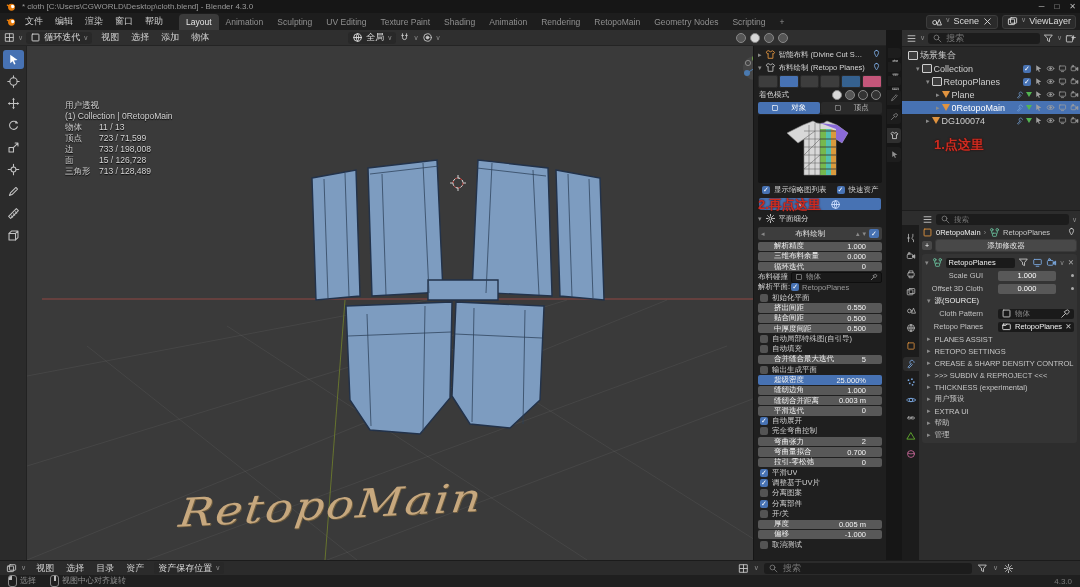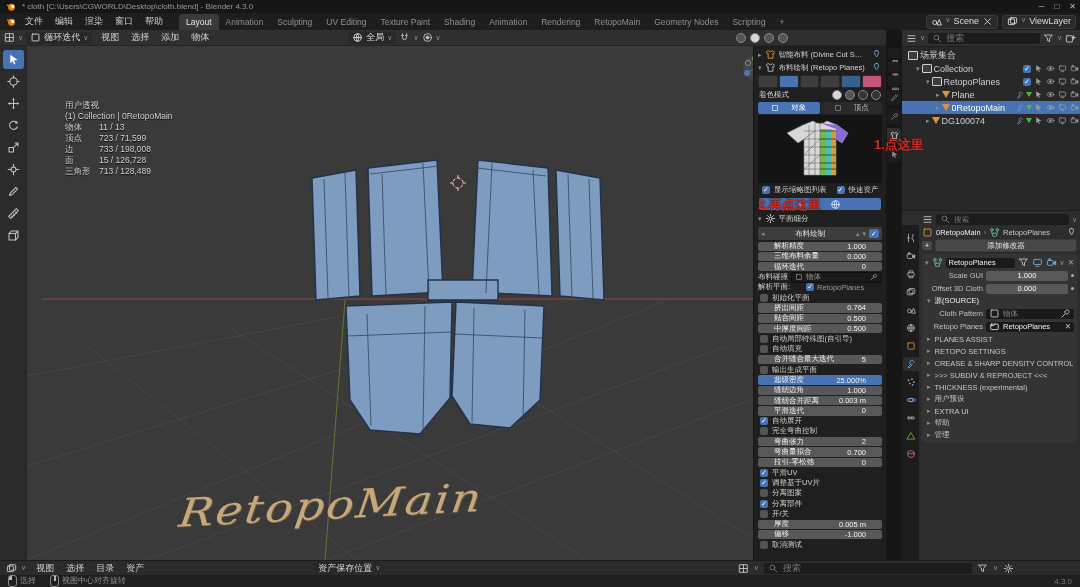--- a/index.html
+++ b/index.html
@@ -89,21 +89,21 @@
   
   #props{position:absolute;left:0;top:180px;width:178px;height:350px;background:#2d2d2d;border-top:1px solid #1d1d1d;}
   #props-tabs{position:absolute;left:0;top:14px;width:17px;height:336px;background:#1c1c1c;display:flex;flex-direction:column;align-items:center;gap:4px;padding-top:6px;box-sizing:border-box;}
   .ptab{width:16px;height:14px;display:flex;align-items:center;justify-content:center;border-radius:3px 0 0 3px;}
   .ptab.active{background:#2d2d2d;}
   #props-main{position:absolute;left:17px;top:0;width:161px;height:350px;padding:2px 3px;box-sizing:border-box;font-size:7.5px;}
   .pr-row{height:13px;display:flex;align-items:center;gap:3px;}
   .pr-btn{flex:1;height:11px;background:#484848;border:1px solid #3a3a3a;border-radius:3px;display:flex;align-items:center;justify-content:center;color:#e6e6e6;}
   .mod-panel{background:#343434;border-radius:3px;margin-top:2px;padding:2px 3px;}
   .mod-name{flex:1;background:#1a1a1a;border-radius:2px;height:10px;display:flex;align-items:center;padding:0 3px;color:#eee;min-width:0;}
-  .fld-row{height:13px;display:flex;align-items:center;gap:3px;}
+  .fld-row{height:13px;display:flex;align-items:center;gap:15px;}
   .fld-lab{flex:0 0 58px;text-align:right;color:#c2c2c2;white-space:nowrap;}
   .fld-slider{flex:1;background:#585858;border-radius:2px;height:10px;display:flex;align-items:center;justify-content:center;color:#fff;}
   .fld-dark{flex:1;background:#1a1a1a;border-radius:2px;height:10px;display:flex;align-items:center;gap:3px;padding:0 3px;color:#ccc;min-width:0;}
   .sec-row{height:12px;display:flex;align-items:center;gap:4px;color:#c6c6c6;padding-left:2px;white-space:nowrap;overflow:hidden;}
   
   #asset-hdr{left:0;top:560px;width:1080px;height:15px;background:#2b2b2b;border-top:1px solid #1b1b1b;display:flex;align-items:center;gap:4px;padding:0 6px;box-sizing:border-box;}
   #asset-right{margin-left:auto;display:flex;align-items:center;gap:5px;margin-right:60px;}
   .a-srch{width:200px;background:#1c1c1c;border-radius:3px;height:11px;display:flex;align-items:center;gap:4px;padding:0 4px;color:#777;}
   #statusbar{left:0;top:575px;width:1080px;height:12px;background:#1f1f1f;display:flex;align-items:center;gap:14px;padding:0 8px;box-sizing:border-box;color:#8f8f8f;font-size:8px;}
   #sb-version{margin-left:auto;color:#7a7a7a;}
@@ -561,34 +561,34 @@
             </span>
             <span>物体</span>
             <span class="ico" style="color: rgb(187, 187, 187); margin-left: auto;">
               <svg width="8" height="8" viewBox="0 0 16 16" fill="none" stroke="currentColor" stroke-width="1.3" stroke-linecap="round" stroke-linejoin="round">
                 <path d="M2.5 13.5 L8 8 M9 3.5 a2.2 2.2 0 0 1 3.5 3.5 L10 9.5 L6.5 6 Z"></path>
               </svg>
             </span>
           </span>
         </div>
         <div class="np-row">
-          <span style="margin-right: 16px;">解析平面:</span>
+          <span style="margin-right: 1px;">解析平面:</span>
           <span class="ckb on">✓</span>
           <span style="color: rgb(154, 154, 154); margin-left: 3px;">RetopoPlanes</span>
         </div>
         <div class="np-row">
           <div class="np-chk">
             <span class="ckb"></span>
             <span>初始化平面</span>
           </div>
         </div>
         <div class="np-row">
           <div class="np-slider">
             <span class="lb">挤出间距</span>
-            <span>0.764</span>
+            <span>0.550</span>
           </div>
         </div>
         <div class="np-row">
           <div class="np-slider">
             <span class="lb">贴合间距</span>
             <span>0.500</span>
           </div>
         </div>
         <div class="np-row">
           <div class="np-slider">
@@ -1221,21 +1221,21 @@
           <rect x="5" y="2.5" width="9" height="8" rx="1"></rect>
         </svg>
       </span>
       <span class="carr">∨</span>
     <span id="asset-menus" class="row">
         <span class="menu-it">视图</span>
         <span class="menu-it">选择</span>
         <span class="menu-it">目录</span>
         <span class="menu-it">资产</span>
       </span>
-    <span class="vph-dd" style="margin-left:160px">
+    <span class="vph-dd" style="">
       <span>资产保存位置</span>
         <span class="carr">∨</span>
     </span>
     <span id="asset-right">
       <span class="ico">
           <svg width="11" height="11" viewBox="0 0 16 16" fill="none" stroke="currentColor" stroke-width="1.3" stroke-linecap="round" stroke-linejoin="round">
             <rect x="2.5" y="2.5" width="11" height="11"></rect>
             <path d="M2.5 8 H13.5 M8 2.5 V13.5"></path>
           </svg>
         </span>
@@ -1263,15 +1263,15 @@
         </span>
     </span>
   </div>
 
   <div id="statusbar" class="abs">
     <span><span class="mouse l"></span><span>选择</span></span>
     <span><span class="mouse m"></span><span>视图中心对齐旋转</span></span>
     <span id="sb-version">4.3.0</span>
   </div>
 
-  <div class="annot abs" style="left:874px;top:136px">1.点这里</div>
+  <div class="annot abs" style="left:934px;top:136px">1.点这里</div>
   <div class="annot abs" style="left:758px;top:196px">2.再点这里</div>
 </div>
 
 </body></html>

